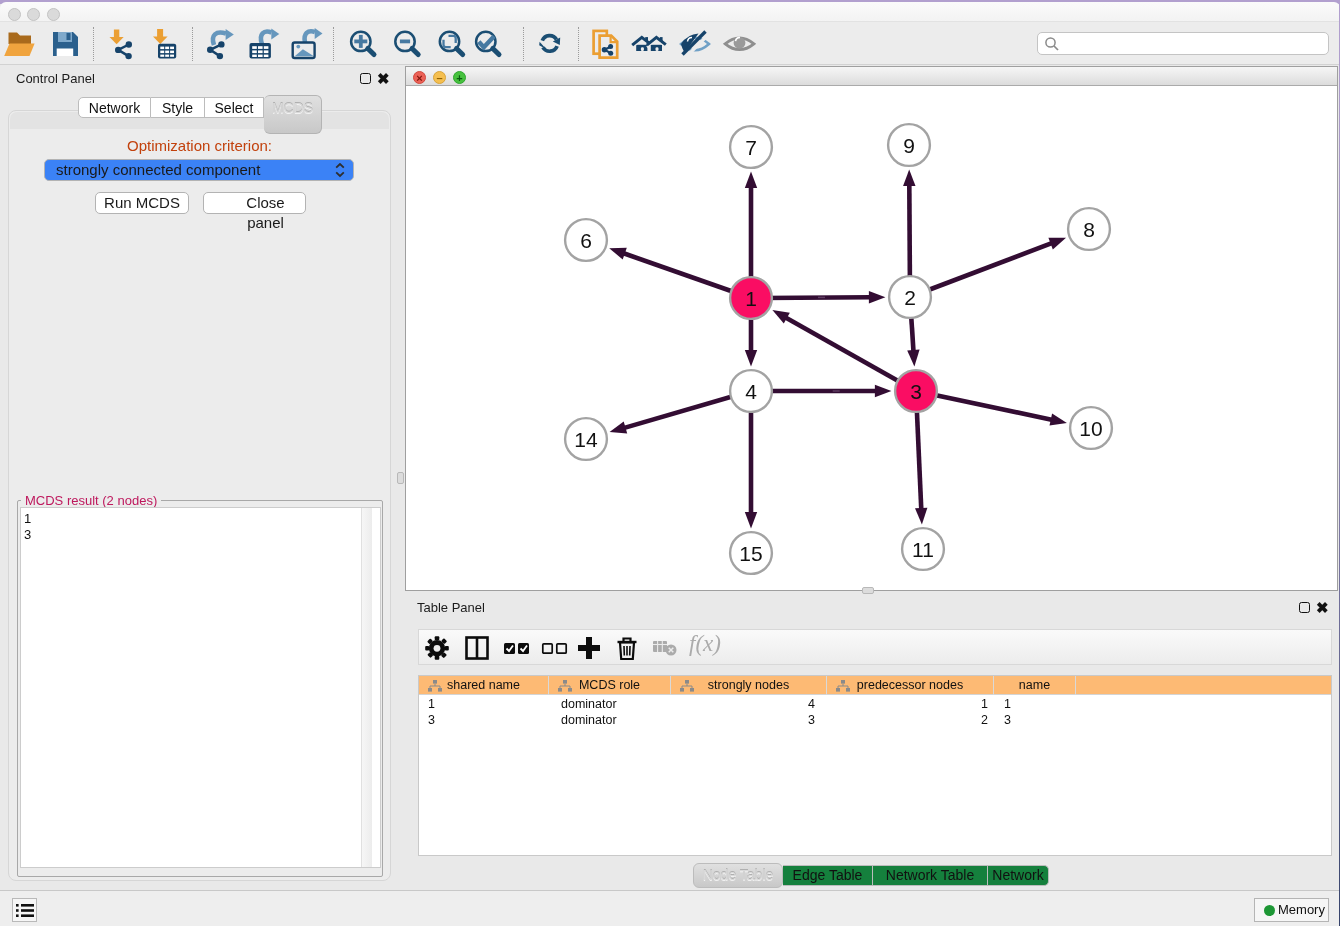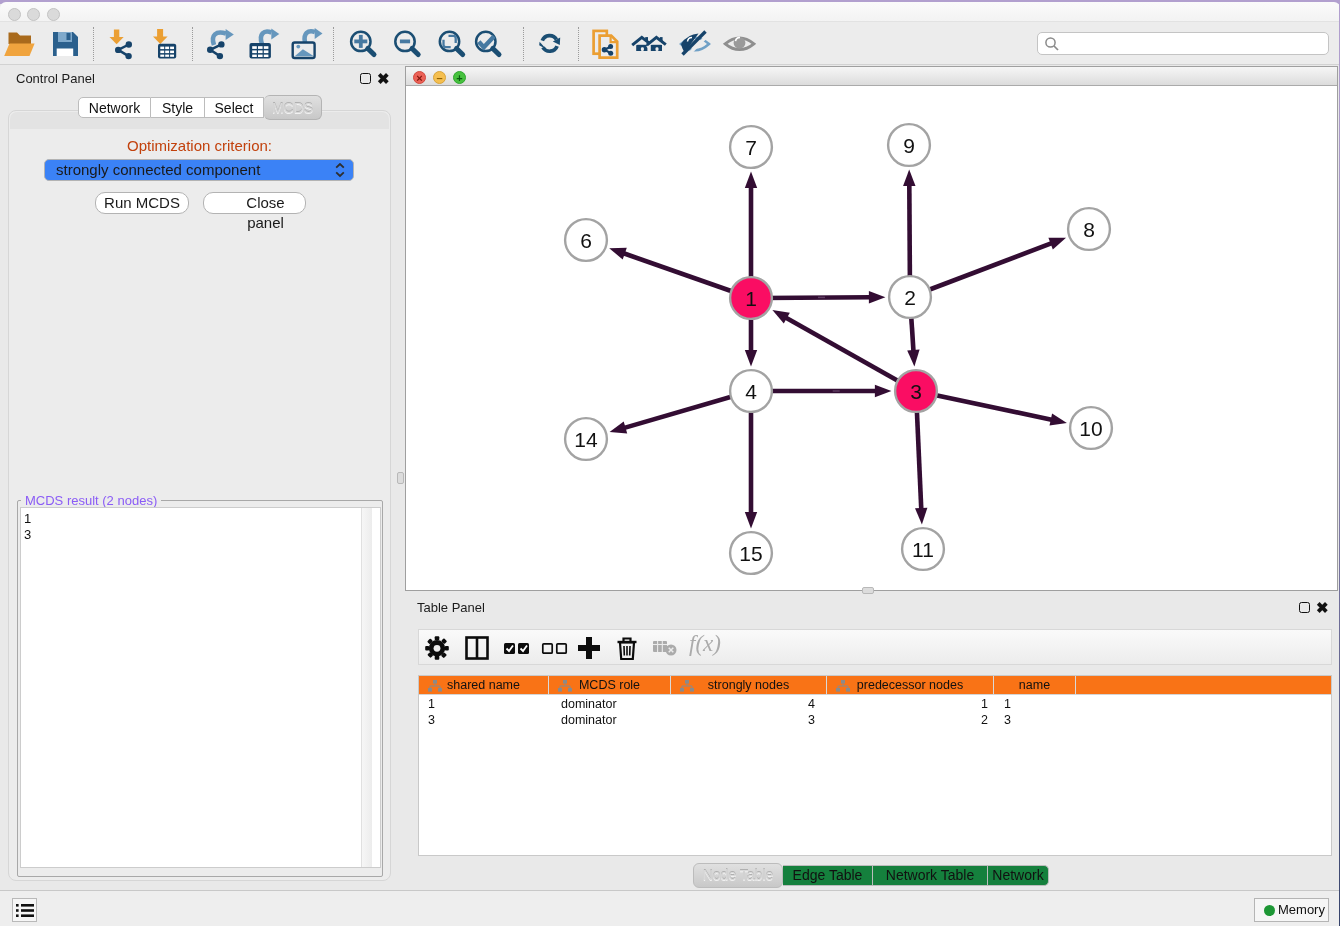--- a/index.html
+++ b/index.html
@@ -18,40 +18,40 @@
 
 #cphead { left:16px; top:71px; font-size:13px; color:#1c1c1c; }
 .float-ic { width:11px; height:11px; border:1.6px solid #111; border-radius:2.5px; position:absolute; }
 .close-x { position:absolute; font-size:15px; font-weight:bold; color:#111; line-height:13px; }
 #cppanel { left:8px; top:110px; width:383px; height:771px; background:#ececec; border:1px solid #d6d6d6; border-radius:8px; }
 #cppanel .tabshade { position:absolute; left:1px; top:1px; right:1px; height:17px; background:#e3e3e3; border-radius:7px 7px 0 0; }
 .tabrow { position:absolute; display:flex; }
 .tab { height:21px; background:#fff; border:1px solid #bcbcbc; border-left:none; font-size:14px; color:#111; text-align:center; line-height:20px; }
 .tab.first { border-left:1px solid #bcbcbc; border-radius:5px 0 0 5px; }
 .tab.last { border-radius:0 5px 5px 0; }
-.tab.sel { background:linear-gradient(#e0e0e0,#c8c8c8); color:#d9d9d9; text-shadow:0 -1px 0 #b0b0b0, 0 1px 0 #f2f2f2; border-color:#b4b4b4; border-radius:6px; margin-top:-2px; height:25px; line-height:24px; }
+.tab.sel { background:linear-gradient(#e0e0e0,#c8c8c8); color:#d9d9d9; text-shadow:0 -1px 0 #b0b0b0, 0 1px 0 #f2f2f2; border-color:#b4b4b4; border-radius:6px; margin-top:-2px; height:39px; line-height:24px; }
 #optlabel { left:9px; top:137px; width:381px; text-align:center; font-size:15px; color:#c2410c; }
 #combo { left:44px; top:159px; width:310px; height:22px; background:#3b82f6; border:1px solid #b3b3b3; border-radius:5px; font-size:15px; color:#1a1a1a; line-height:20px; padding-left:11px; }
-.btn { position:absolute; height:22px; background:#fff; border:1px solid #b3b3b3; border-radius:10px; font-size:15px; color:#1a1a1a; text-align:center; line-height:20px; }
+.btn { position:absolute; height:22px; background:#fff; border:1px solid #b3b3b3; border-radius:5px; font-size:15px; color:#1a1a1a; text-align:center; line-height:20px; }
 #groupbox { left:17px; top:500px; width:366px; height:377px; border:1px solid #a8a8a8; border-radius:2px; }
-#grouplabel { left:21px; top:493px; background:#ececec; padding:0 4px; font-size:13px; color:#8b5cf6; }
+#grouplabel { left:21px; top:493px; background:#ececec; padding:0 4px; font-size:13px; color:#be185d; }
 #resultbox { left:20px; top:507px; width:361px; height:361px; background:#fff; border:1px solid #cccccc; font-size:13px; color:#111; line-height:16px; padding:3px 0 0 3px; }
 #resultscroll { left:361px; top:508px; width:11px; height:359px; background:linear-gradient(90deg,#f6f6f6,#ececec); border-left:1px solid #e0e0e0; }
 
 #sccwin { left:405px; top:66px; width:933px; height:525px; background:#fff; border:1px solid #9f9f9f; }
 #scctitle { position:absolute; left:0; top:0; width:100%; height:19px; background:linear-gradient(#f6f6f6,#dcdcdc); border-bottom:1px solid #aaaaaa; }
 #scctitle .t { position:absolute; top:3px; width:100%; text-align:center; font-size:13px; color:#1c1c1c; }
 .mb { position:absolute; top:3.5px; width:13px; height:13px; border-radius:50%; font-size:11px; font-weight:bold; text-align:center; line-height:13px; }
 #graph { position:absolute; left:0; top:20px; }
 #graph text { font-size:21px; fill:#111; text-anchor:middle; font-family:"Liberation Sans",sans-serif; }
 
 #tphead { left:417px; top:600px; font-size:13px; color:#1c1c1c; }
 #ttoolbar { left:418px; top:629px; width:914px; height:36px; background:linear-gradient(#fafafa,#ececec); border:1px solid #d8d8d8; }
 #ttable { left:418px; top:675px; width:914px; height:181px; background:#fff; border:1px solid #c9c9c9; }
-.throw { position:absolute; left:0; top:0; width:100%; height:19px; background:#f97316; border-bottom:1px solid #d4d4d4; }
+.throw { position:absolute; left:0; top:0; width:100%; height:19px; background:#fdba74; border-bottom:1px solid #d4d4d4; }
 .thcell { position:absolute; top:0; height:19px; border-right:1px solid #d9d9d9; font-size:12.5px; color:#111; text-align:center; line-height:19px; }
 .trow { position:absolute; font-size:12.5px; color:#111; height:16px; line-height:16px; }
 .tcell { position:absolute; }
 
 #btabs { left:693px; top:865px; display:flex; }
 .btab { height:21px; background:#15803d; border:1px solid #bcbcbc; border-left:none; font-size:14px; color:#111; text-align:center; line-height:19px; font-weight:500; }
 .btab.first { border-left:1px solid #bcbcbc; border-radius:5px 0 0 5px; }
 .btab.last { border-radius:0 5px 5px 0; }
 .btab.sel { background:linear-gradient(#e0e0e0,#c8c8c8); color:#d9d9d9; text-shadow:0 -1px 0 #b0b0b0, 0 1px 0 #f2f2f2; border-radius:6px; margin-top:-2px; height:25px; line-height:23px; }
 

